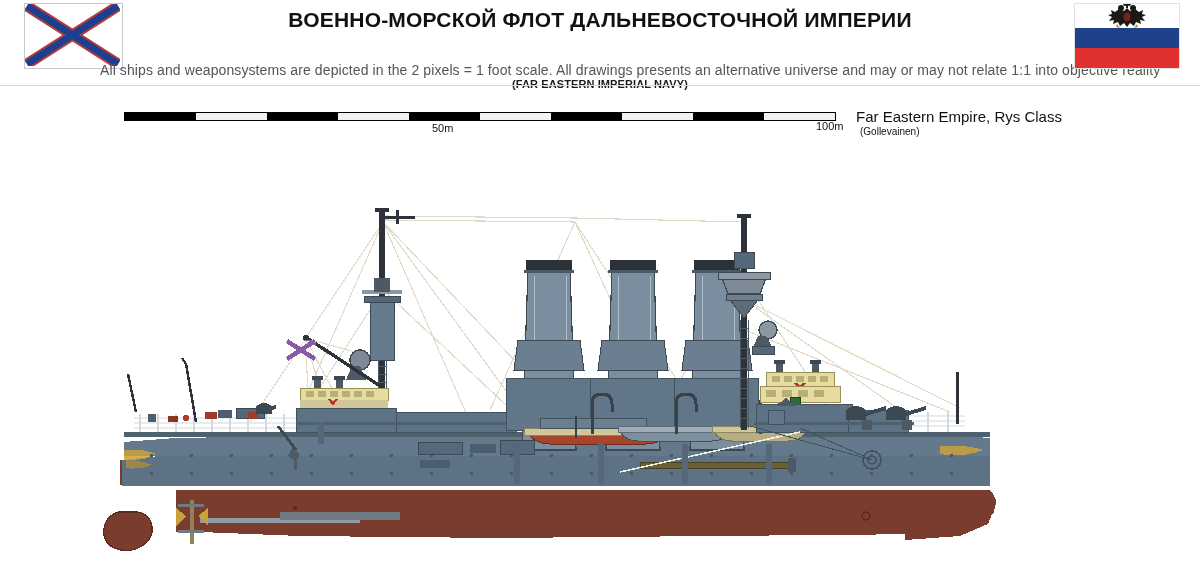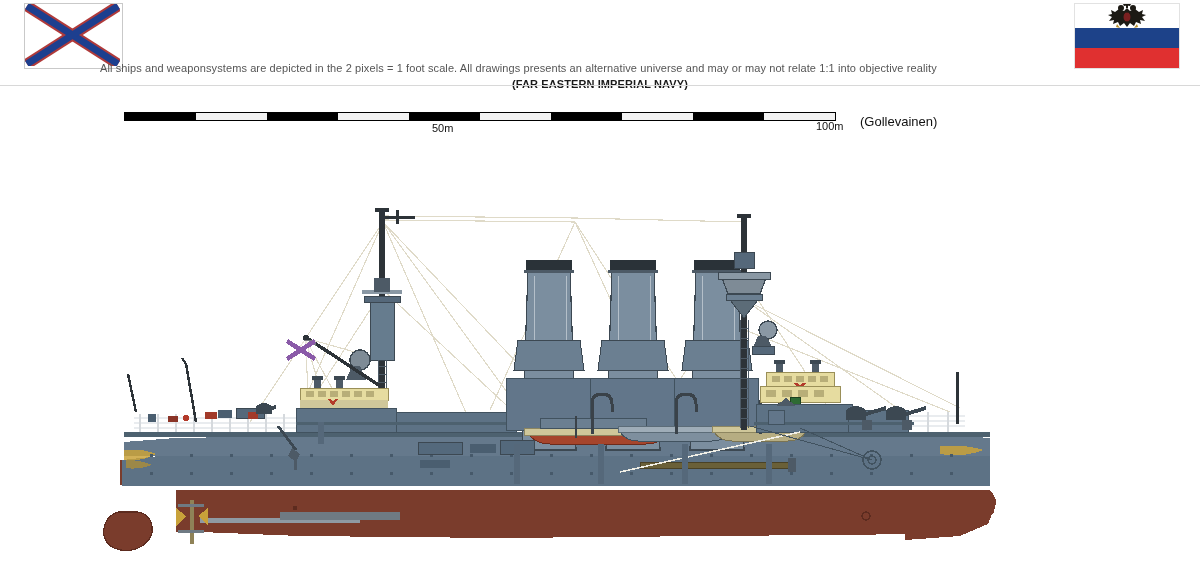--- a/index.html
+++ b/index.html
@@ -37,38 +37,38 @@
     letter-spacing:.2px;white-space:nowrap;
   }
   .subtitle{
     position:absolute;left:150px;top:38px;width:900px;
     text-align:center;font-size:11px;font-weight:bold;color:#1a1a1a;
     letter-spacing:.1px;
     margin-top:40px;
   }
   .disclaimer{
     position:absolute;left:100px;top:62px;width:1000px;
-    text-align:left;font-size:11px;color:#555;letter-spacing:.1px;
+    text-align:right;font-size:14px;color:#555;letter-spacing:.1px;
     white-space:nowrap;
   }
 
   
   .scalebar{position:absolute;left:124px;top:112px;width:712px;height:9px;
             display:flex;border:1px solid #000;box-sizing:border-box;background:#fff;}
   .scalebar .seg{flex:1 1 0;height:100%;}
   .scalebar .seg.dark{background:#000;}
   .scalebar .seg.light{background:#f2f2f2;}
   .scale-mid{position:absolute;left:432px;top:122px;font-size:11px;color:#111;text-align:right;}
   .scale-end{position:absolute;left:816px;top:120px;font-size:11px;color:#111;}
 
   
   .caption{position:absolute;left:856px;top:108px;width:330px;}
   .cap-l1{font-size:15px;color:#111;line-height:18px;white-space:nowrap;}
   .cap-l2{font-size:15px;color:#111;line-height:18px;white-space:nowrap;}
-  .cap-l3{font-size:13px;color:#111;margin-top:6px;margin-left:4px;}
+  .cap-l3{font-size:10px;color:#111;margin-top:0;margin-left:4px;}
 
   
   .ship-wrap{position:absolute;left:0;top:160px;width:1200px;height:420px;}
   .ship-wrap svg{display:block;}
 </style>
 </head>
 <body>
 
 <div class="page">
 
@@ -79,20 +79,21 @@
         <rect x="0" y="0" width="95" height="62" fill="#ffffff"></rect>
         <g stroke-linecap="butt">
           <line x1="2" y1="2" x2="93" y2="60" stroke="#b03a3a" stroke-width="11"></line>
           <line x1="93" y1="2" x2="2" y2="60" stroke="#b03a3a" stroke-width="11"></line>
           <line x1="2" y1="2" x2="93" y2="60" stroke="#1d3f8f" stroke-width="7"></line>
           <line x1="93" y1="2" x2="2" y2="60" stroke="#1d3f8f" stroke-width="7"></line>
         </g>
       </svg>
     </div>
 
+    <div class="title">ВОЕННО-МОРСКОЙ ФЛОТ ДАЛЬНЕВОСТОЧНОЙ ИМПЕРИИ</div>
     <div class="subtitle">(FAR EASTERN IMPERIAL NAVY)</div>
     <div class="disclaimer">All ships and weaponsystems are depicted in the 2 pixels = 1 foot scale. All drawings presents an alternative universe and may or may not relate 1:1 into objective reality</div>
 
     <div class="ensign">
       <div class="band-w"></div>
       <div class="band-b"></div>
       <div class="band-r"></div>
       <svg class="eagle" viewBox="0 0 44 26">
         <g fill="#1c1a14">
           <path d="M22 4 L19 7 L14 5 L10 8 L6 6 L7 10 L3 11 L7 13 L4 17 L9 16 L8 20 L13 18 L15 22 L19 19 L22 23 L25 19 L29 22 L31 18 L36 20 L35 16 L40 17 L37 13 L41 11 L37 10 L38 6 L34 8 L30 5 L25 7 Z"></path>
@@ -121,20 +122,21 @@
     <div class="seg light"></div>
     <div class="seg dark"></div>
     <div class="seg light"></div>
     <div class="seg dark"></div>
     <div class="seg light"></div>
   </div>
   <div class="scale-mid">50m</div>
   <div class="scale-end">100m</div>
 
   <div class="caption">
+    <div class="cap-l1">Far Eastern Empire, Rys Class</div>
     <div class="cap-l3">(Gollevainen)</div>
   </div>
 
   <div class="ship-wrap">
   <svg width="1200" height="420" viewBox="0 0 1200 420" shape-rendering="crispEdges">
 
     <defs>
       <g id="davit">
         <path d="M0 0 v-22 q0 -8 8 -8 q8 0 8 8 v6" stroke="#3a4249" stroke-width="3" fill="none"></path>
       </g>

